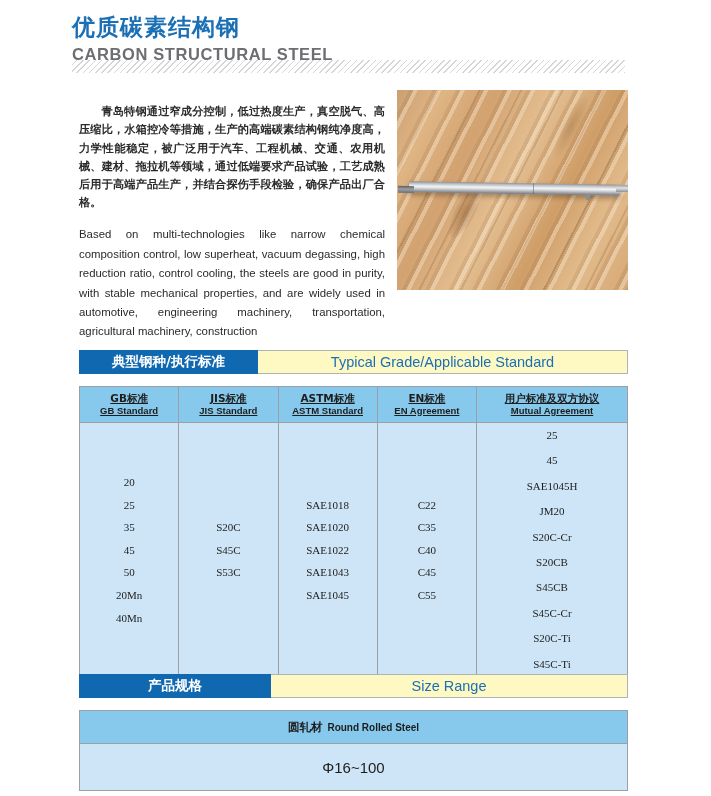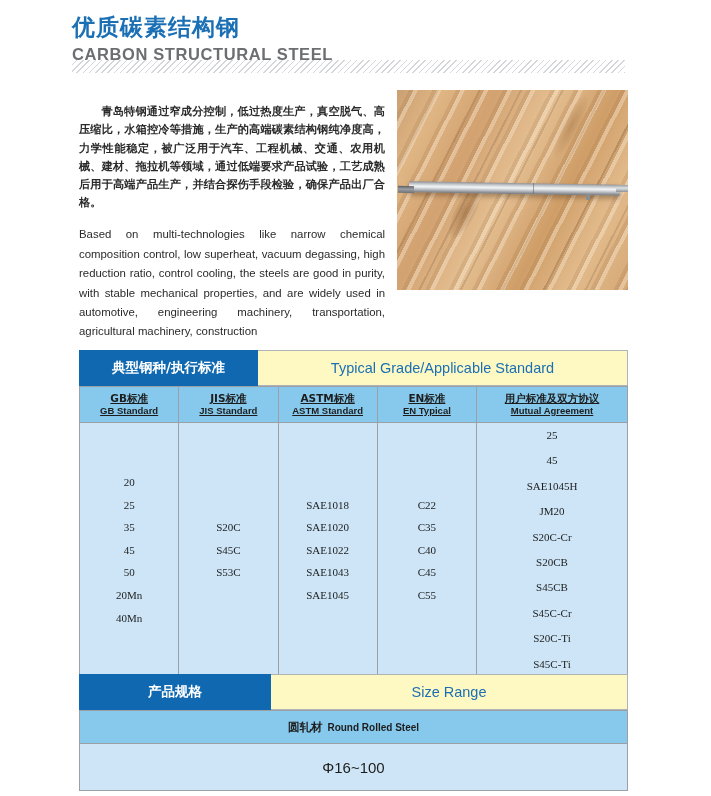--- a/index.html
+++ b/index.html
@@ -171,21 +171,21 @@
     top: 104px;
     width: 4px;
     height: 6px;
     background: #8a8d91;
     border-radius: 1px;
   }
 
   
   .band {
     position: absolute;
-    height: 36px;
+    height: 24px;
     display: flex;
     align-items: stretch;
   }
   .band-cn {
     background: #1068b0;
     color: #ffffff;
     font-size: 13.5px;
     font-weight: bold;
     display: flex;
     align-items: center;
@@ -328,21 +328,21 @@
       <th>
         <span class="cn">JIS标准</span>
         <span class="en">JIS Standard</span>
       </th>
       <th>
         <span class="cn">ASTM标准</span>
         <span class="en">ASTM Standard</span>
       </th>
       <th>
         <span class="cn">EN标准</span>
-        <span class="en">EN Typical</span>
+        <span class="en">EN Agreement</span>
       </th>
       <th style="width:150px;">
         <span class="cn">用户标准及双方协议</span>
         <span class="en">Mutual Agreement</span>
       </th>
     </tr>
   </thead>
   <tbody>
     <tr>
       <td>

